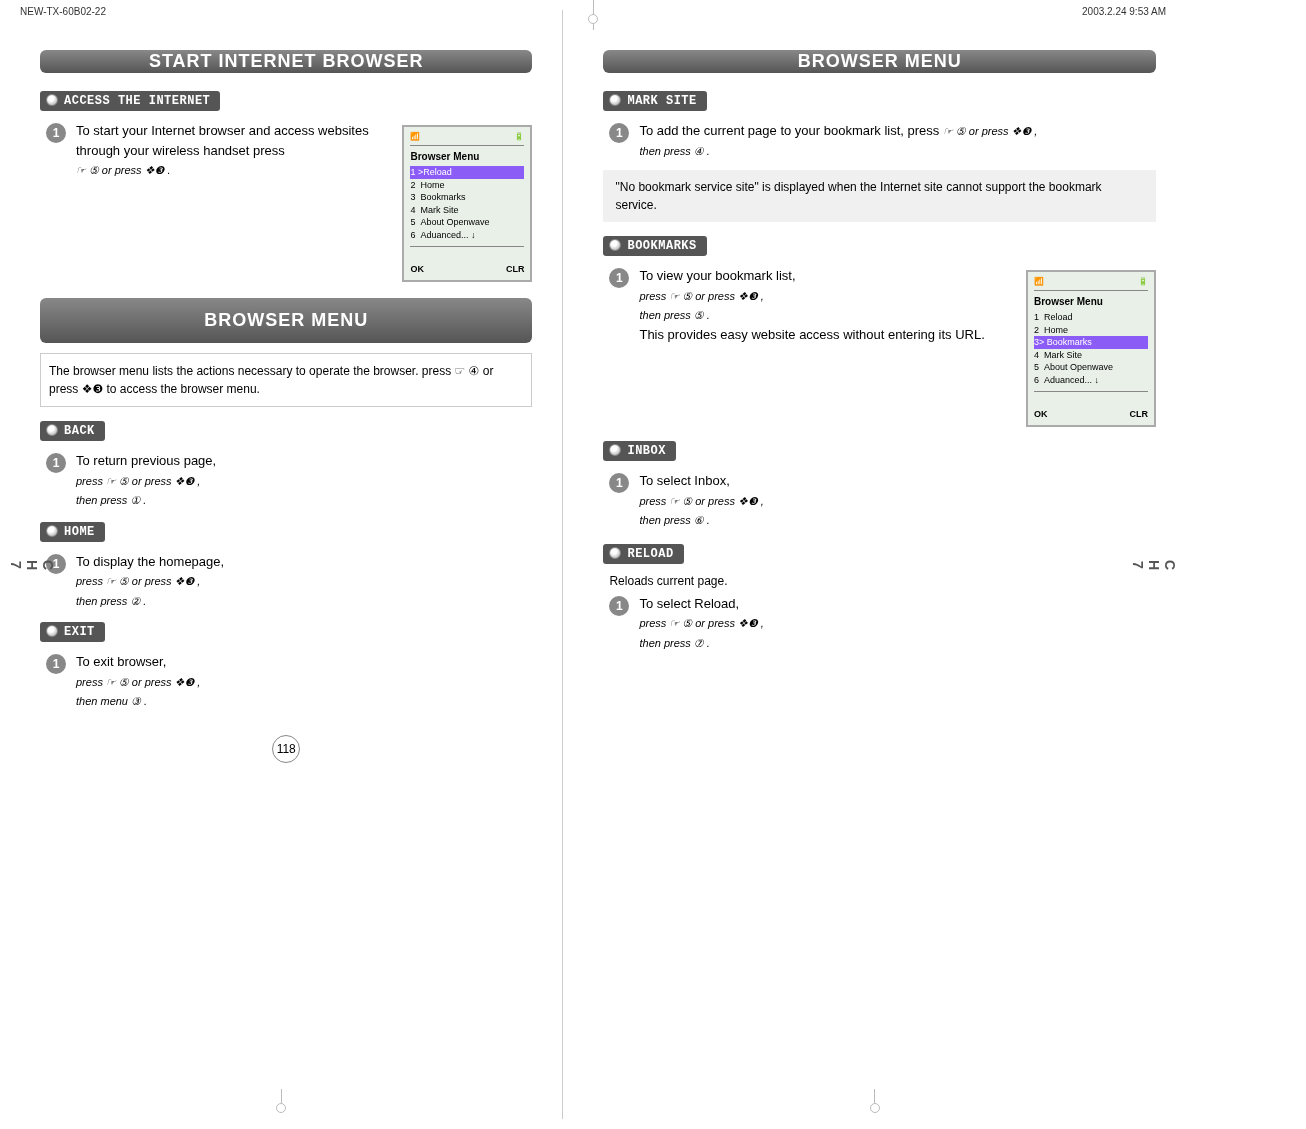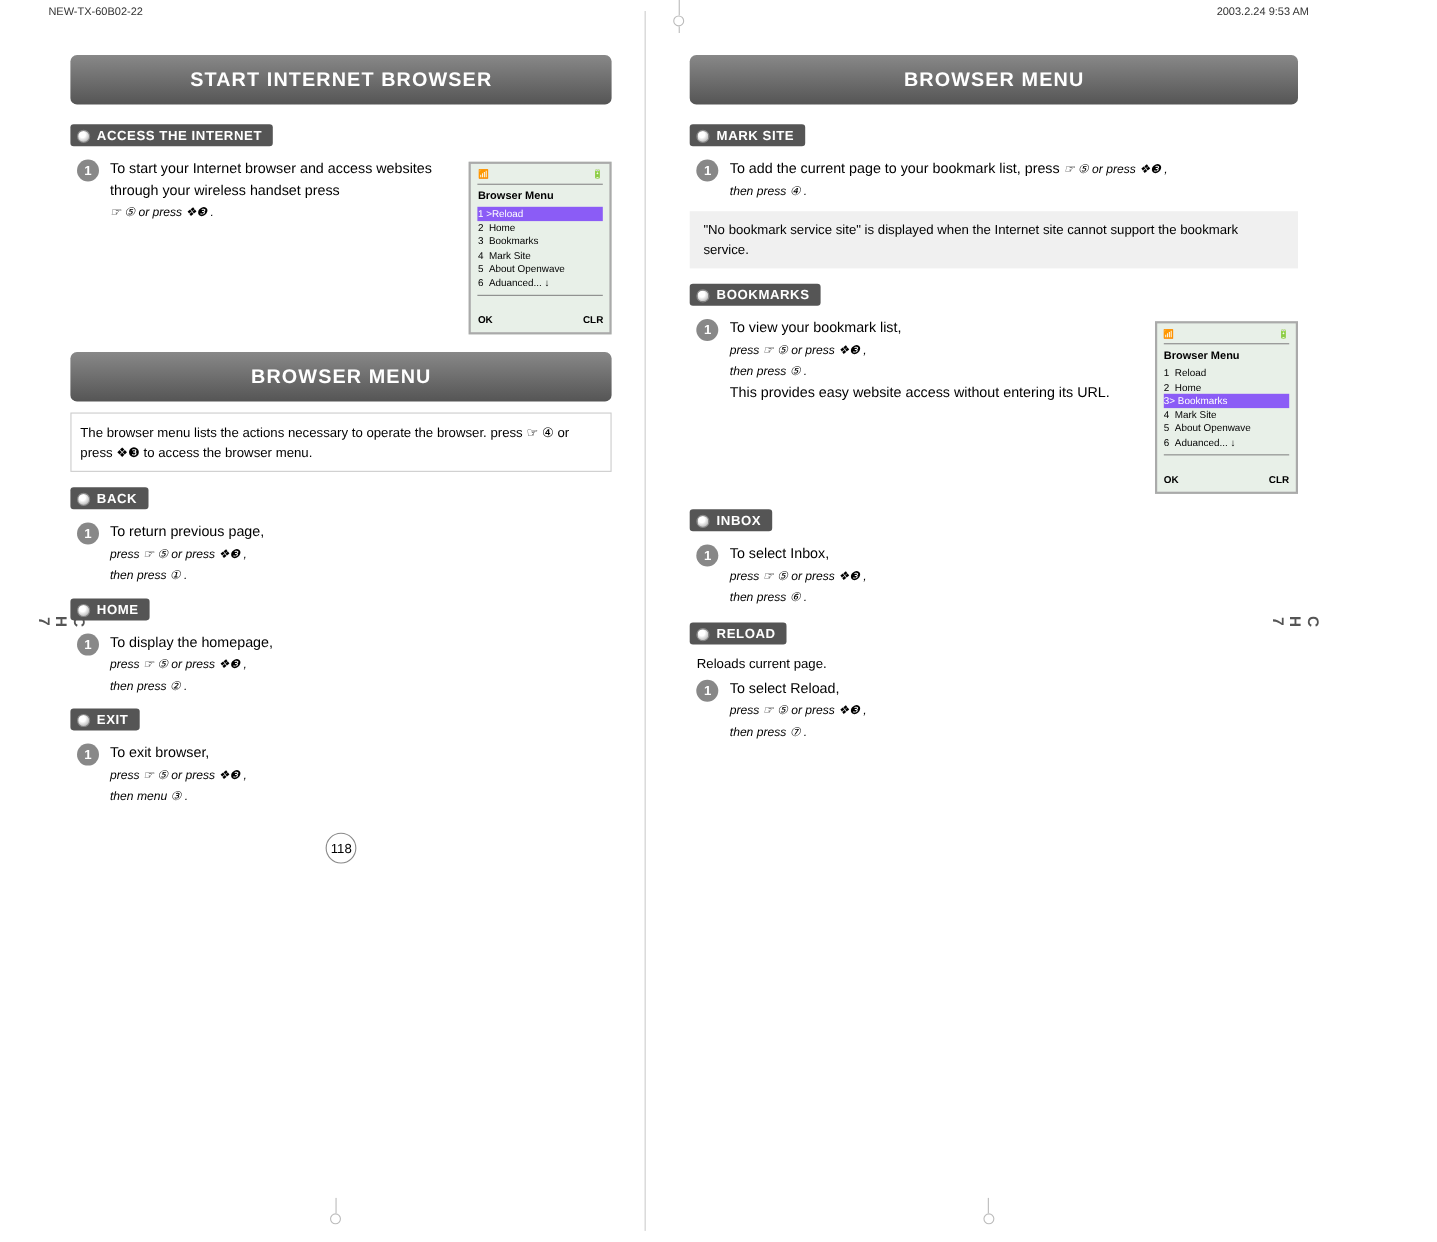--- a/index.html
+++ b/index.html
@@ -10,21 +10,20 @@
       min-height: 1129px;
       font-size: 13px;
       color: #000;
     }
     .page-wrapper {
       display: flex;
       width: 1186px;
       min-height: 1129px;
       padding: 10px 0;
       position: relative;
-      margin-left: 24px;
     }
     
     .top-bar {
       position: absolute;
       top: 4px;
       left: 0;
       right: 0;
       display: flex;
       justify-content: space-between;
       padding: 2px 20px;
@@ -44,37 +43,38 @@
       padding: 10px 30px 10px 40px;
       position: relative;
     }
     
     .section-banner {
       background: linear-gradient(to bottom, #888, #555);
       color: #fff;
       font-weight: bold;
       font-size: 18px;
       text-align: center;
-      padding: 12px 20px;
+      padding: 1px 20px;
       border-radius: 6px;
       margin-bottom: 18px;
       letter-spacing: 1px;
     }
     
     .subsection-label {
       display: inline-flex;
-      align-items: flex-end;
+      align-items: flex-start;
       background: #555;
       color: #fff;
       font-weight: bold;
       font-size: 12px;
       padding: 3px 10px 3px 6px;
       border-radius: 3px;
       margin-bottom: 10px;
       letter-spacing: 0.5px;
+      font-family: Liberation Mono, monospace;
     }
     .subsection-label .dot-inner {
       width: 12px;
       height: 12px;
       background: radial-gradient(circle at 40% 35%, #fff 30%, #999 100%);
       border-radius: 50%;
       margin-right: 6px;
       flex-shrink: 0;
       border: 1px solid #888;
     }

